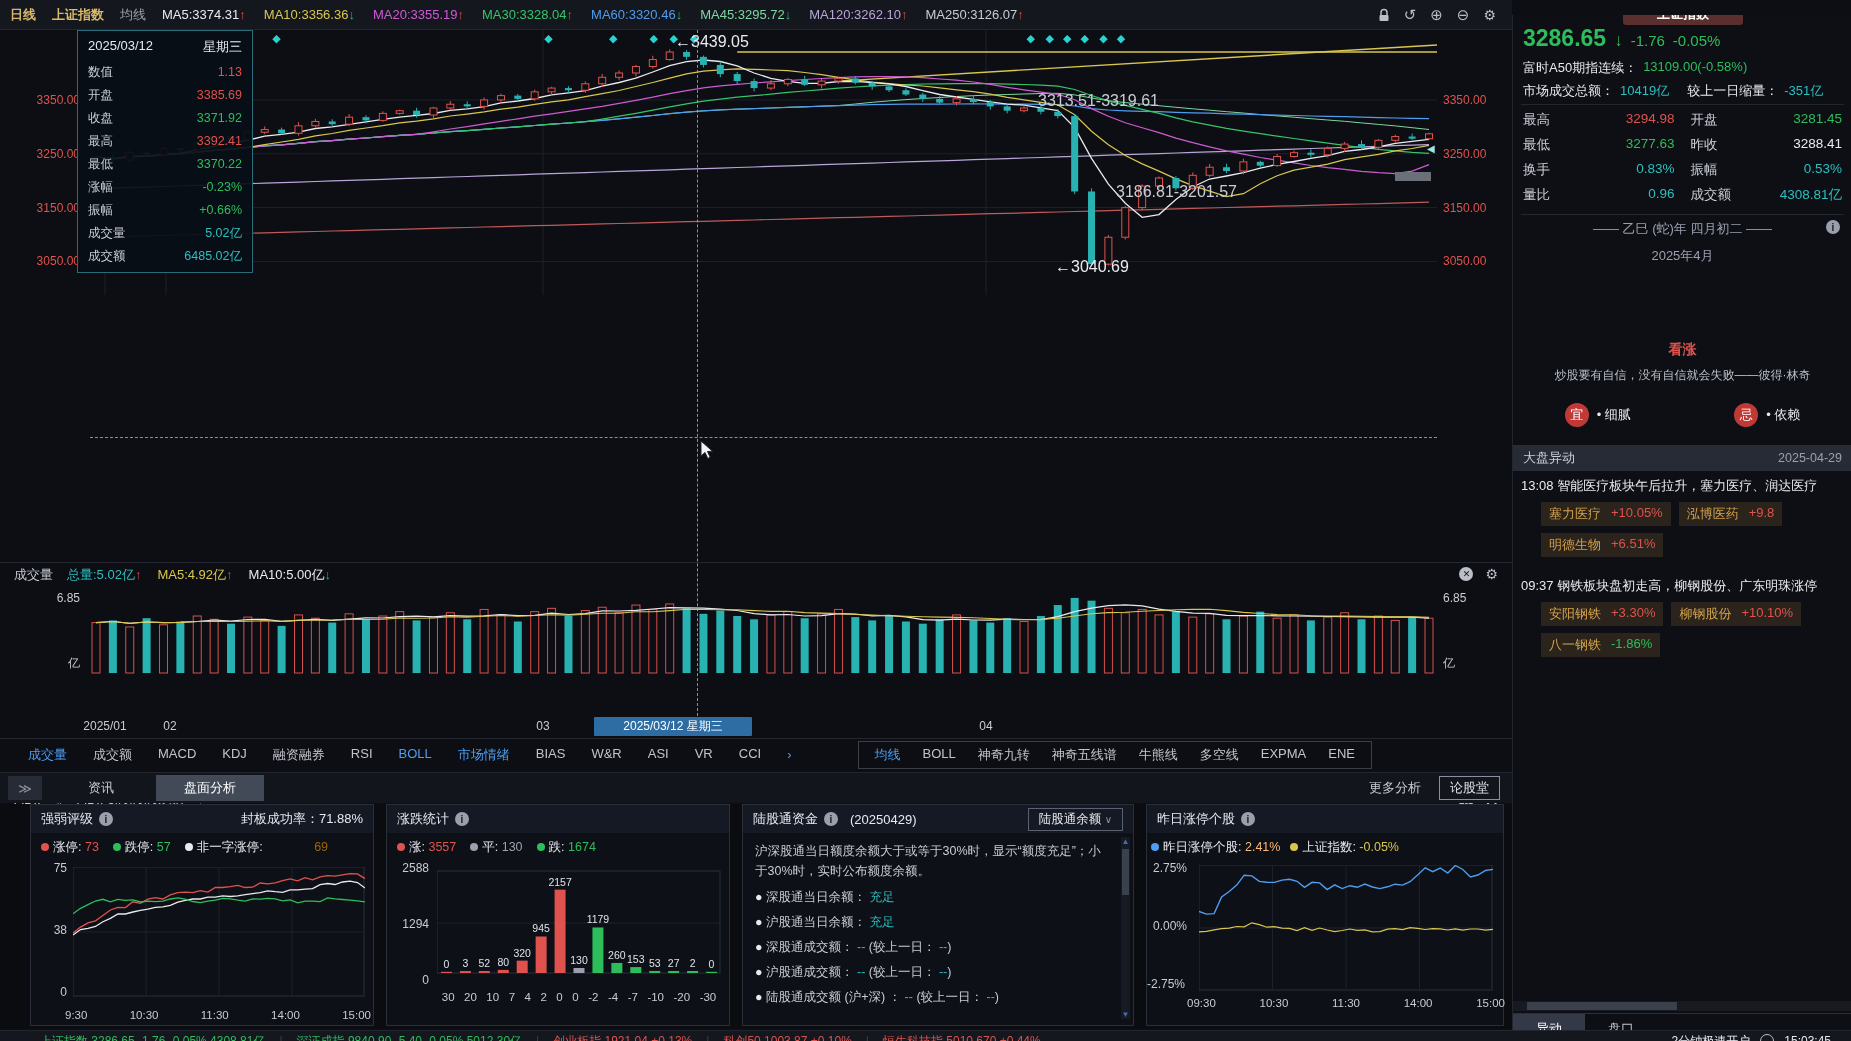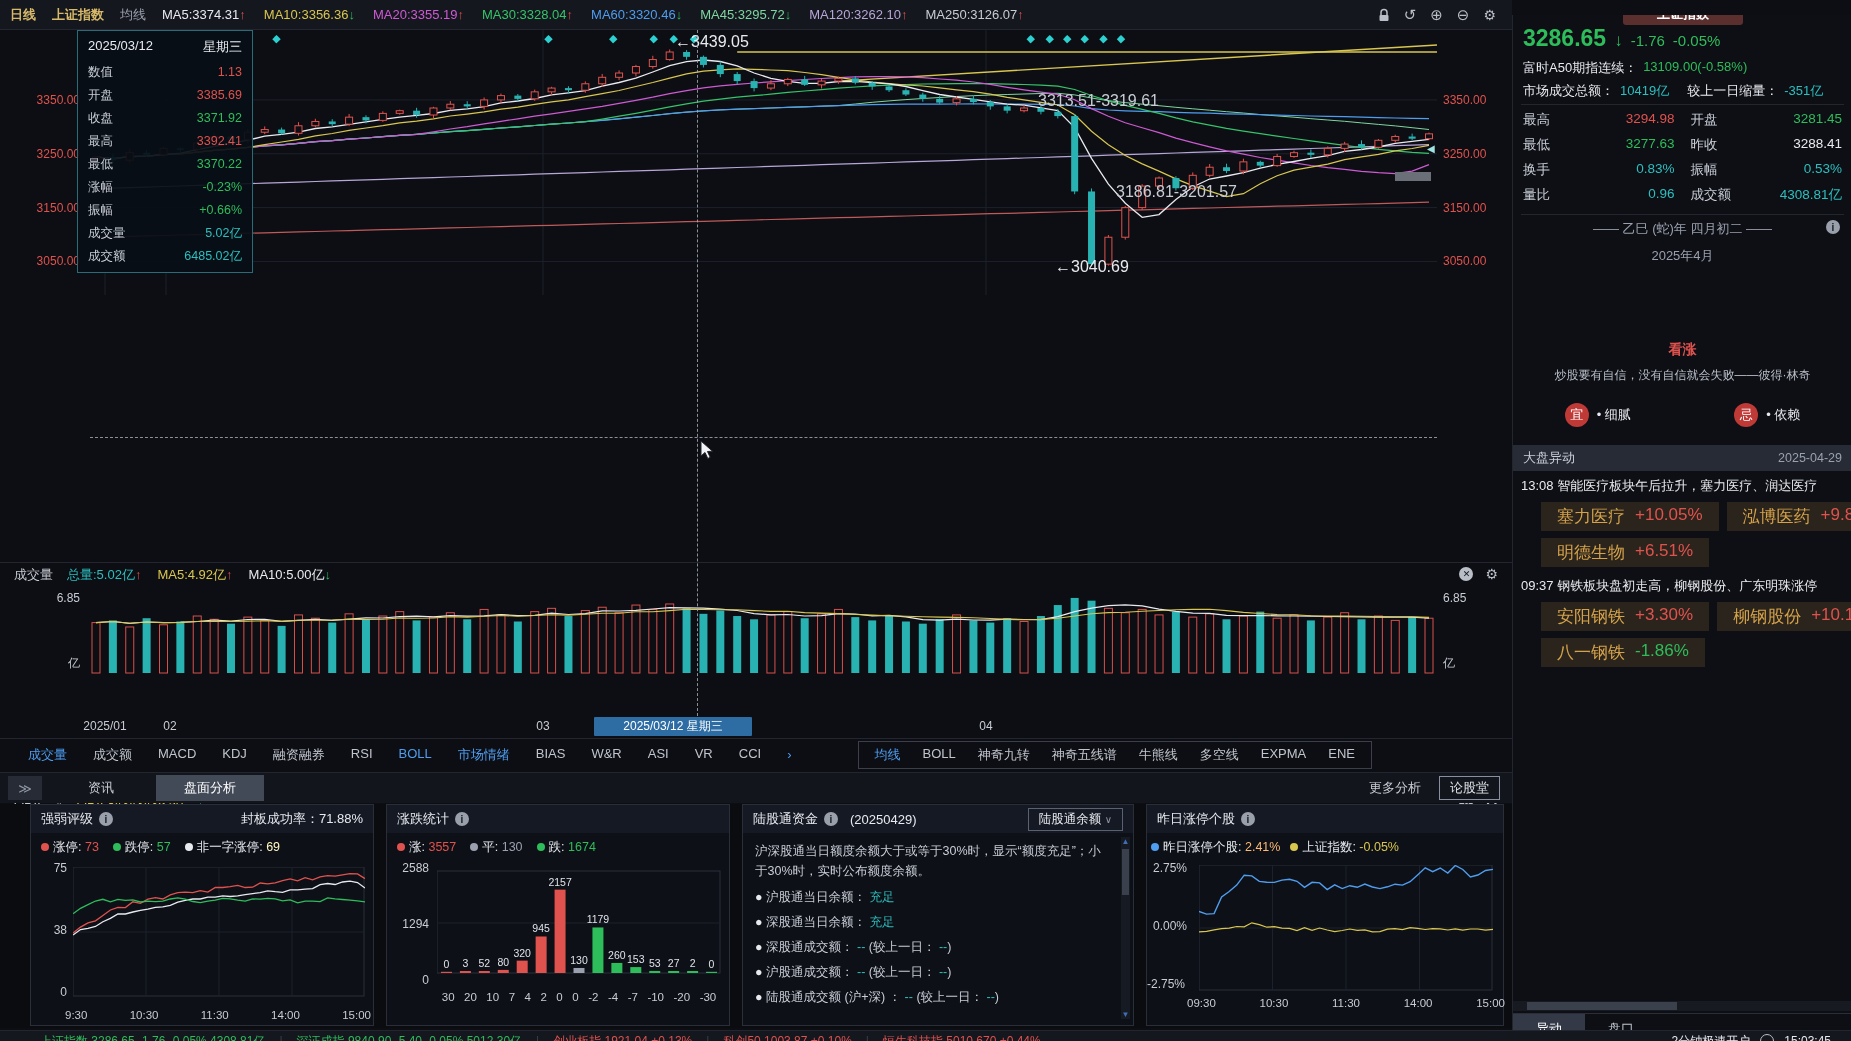--- a/index.html
+++ b/index.html
@@ -98,21 +98,21 @@
   .cal-quote{position:absolute;left:0;top:352px;width:339px;text-align:center;color:#b8bdc7;font-size:12px;white-space:nowrap;overflow:hidden;}
   .gb-row{position:absolute;left:0;top:388px;width:339px;display:flex;justify-content:space-around;align-items:center;}
   .gb{display:flex;align-items:center;gap:8px;color:#e8eaf0;}
   .badge{width:24px;height:24px;border-radius:50%;background:#bf3a36;color:#fff;display:flex;align-items:center;justify-content:center;font-size:13px;}
   .mv-head{position:absolute;left:0;top:430px;width:339px;height:26px;background:#262b36;display:flex;align-items:center;
            justify-content:space-between;padding:0 10px;box-sizing:border-box;color:#c8cdd6;}
   .mv-head .d{color:#9aa0ad;font-size:12.5px;}
   .news{position:absolute;left:8px;width:331px;}
   .headline{color:#e8eaf0;font-size:13px;white-space:nowrap;overflow:hidden;}
   .chiprow{margin-top:7px;display:flex;gap:8px;padding-left:20px;}
-  .chip{background:#2b241c;padding:3px 16px;font-size:17px;display:inline-flex;gap:10px;white-space:nowrap;}
+  .chip{background:#2b241c;padding:3px 8px;font-size:13px;display:inline-flex;gap:10px;white-space:nowrap;}
   .chip .n{color:#d4a24a;}
   .sb-hscroll{position:absolute;left:0;top:986px;width:339px;height:10px;background:#171a21;}
   .sb-hscroll .th{position:absolute;left:14px;top:1px;width:150px;height:8px;background:#3a404c;}
   .sb-tabs{position:absolute;left:0;top:998px;width:339px;height:32px;border-top:1px solid #2a2e39;display:flex;}
   .sb-tab{width:72px;text-align:center;line-height:30px;color:#c0c4cc;}
   .sb-tab.act{background:#343947;color:#fff;}
   
   .statusbar{position:absolute;left:0;top:1030px;width:1851px;height:11px;overflow:hidden;background:#14171e;border-top:1px solid #23262e;}
   .statusbar .in{display:flex;gap:14px;align-items:center;height:20px;padding-left:40px;font-size:12px;white-space:nowrap;}
   .sep{color:#3a3f4a;}
@@ -695,21 +695,21 @@
     <div class="bpanels">
       <div class="bp bp1">
         <div class="bp-head">
           <span>强弱评级</span>
           <span class="info">i</span>
           <span class="hr">封板成功率：71.88%</span>
         </div>
         <div class="legend" id="ratingLegend">
             <span><span class="dot" style="background: rgb(224, 82, 78);"></span><span style="color: rgb(232, 234, 240);">涨停: </span><span style="color: rgb(224, 82, 78);">73</span></span>
             <span><span class="dot" style="background: rgb(46, 189, 91);"></span><span style="color: rgb(232, 234, 240);">跌停: </span><span style="color: rgb(46, 189, 91);">57</span></span>
-            <span><span class="dot" style="background: rgb(232, 234, 240);"></span><span style="color: rgb(232, 234, 240);">非一字涨停: </span><span style="color: #fef9c3;">69</span></span>
+            <span><span class="dot" style="background: rgb(232, 234, 240);"></span><span style="color: rgb(232, 234, 240);">非一字涨停: </span><span style="color: #a16207; margin-left: 48px;">69</span></span>
           </div>
         <div class="ytick" style="left:-4px;top:56px;">75</div>
         <div class="ytick" style="left:-4px;top:118px;">38</div>
         <div class="ytick" style="left:-4px;top:180px;">0</div>
         <svg id="ratingSvg" width="292" height="130" style="position:absolute;left:42px;top:62px;">
             <rect x="0" y="0" width="291" height="129" fill="none" stroke="#2a2e39"></rect>
             <line x1="73" y1="0" x2="73" y2="130" stroke="#1d212b"></line>
             <line x1="146" y1="0" x2="146" y2="130" stroke="#1d212b"></line>
             <line x1="219" y1="0" x2="219" y2="130" stroke="#1d212b"></line>
             <line x1="0" y1="65" x2="292" y2="65" stroke="#1d212b"></line>
@@ -795,22 +795,22 @@
         <div class="bp-head">
           <span>陆股通资金</span>
           <span class="info">i</span>
           <span style="margin-left:6px;">(20250429)</span>
           <span class="hr boxbtn" style="font-size:12.5px;border-color:#5a6170;">
             <span>陆股通余额</span> <span class="caret">∨</span>
           </span>
         </div>
         <div class="desc">沪深股通当日额度余额大于或等于30%时，显示“额度充足”；小于30%时，实时公布额度余额。</div>
         <div class="bullets" id="hkItems">
+            <div><b>● </b><span style="color: rgb(200, 204, 214);">深股通当日余额： </span><span class="teal">充足</span></div>
             <div><b>● </b><span style="color: rgb(200, 204, 214);">沪股通当日余额： </span><span class="teal">充足</span></div>
-            <div><b>● </b><span style="color: rgb(200, 204, 214);">深股通当日余额： </span><span class="teal">充足</span></div>
             <div><b>● </b><span style="color: rgb(200, 204, 214);">深股通成交额： </span><span class="teal">--</span><span style="color: rgb(200, 204, 214);"> (较上一日： </span><span class="teal">--</span><span style="color: rgb(200, 204, 214);">)</span></div>
             <div><b>● </b><span style="color: rgb(200, 204, 214);">沪股通成交额： </span><span class="teal">--</span><span style="color: rgb(200, 204, 214);"> (较上一日： </span><span class="teal">--</span><span style="color: rgb(200, 204, 214);">)</span></div>
             <div><b>● </b><span style="color: rgb(200, 204, 214);">陆股通成交额 (沪+深) ： </span><span class="teal">--</span><span style="color: rgb(200, 204, 214);"> (较上一日： </span><span class="teal">--</span><span style="color: rgb(200, 204, 214);">)</span></div>
           </div>
         <div class="sbar">
           <div class="sa" style="top:0;">▲</div>
           <div class="thumb"></div>
           <div class="sa" style="bottom:0;">▼</div>
         </div>
       </div>

